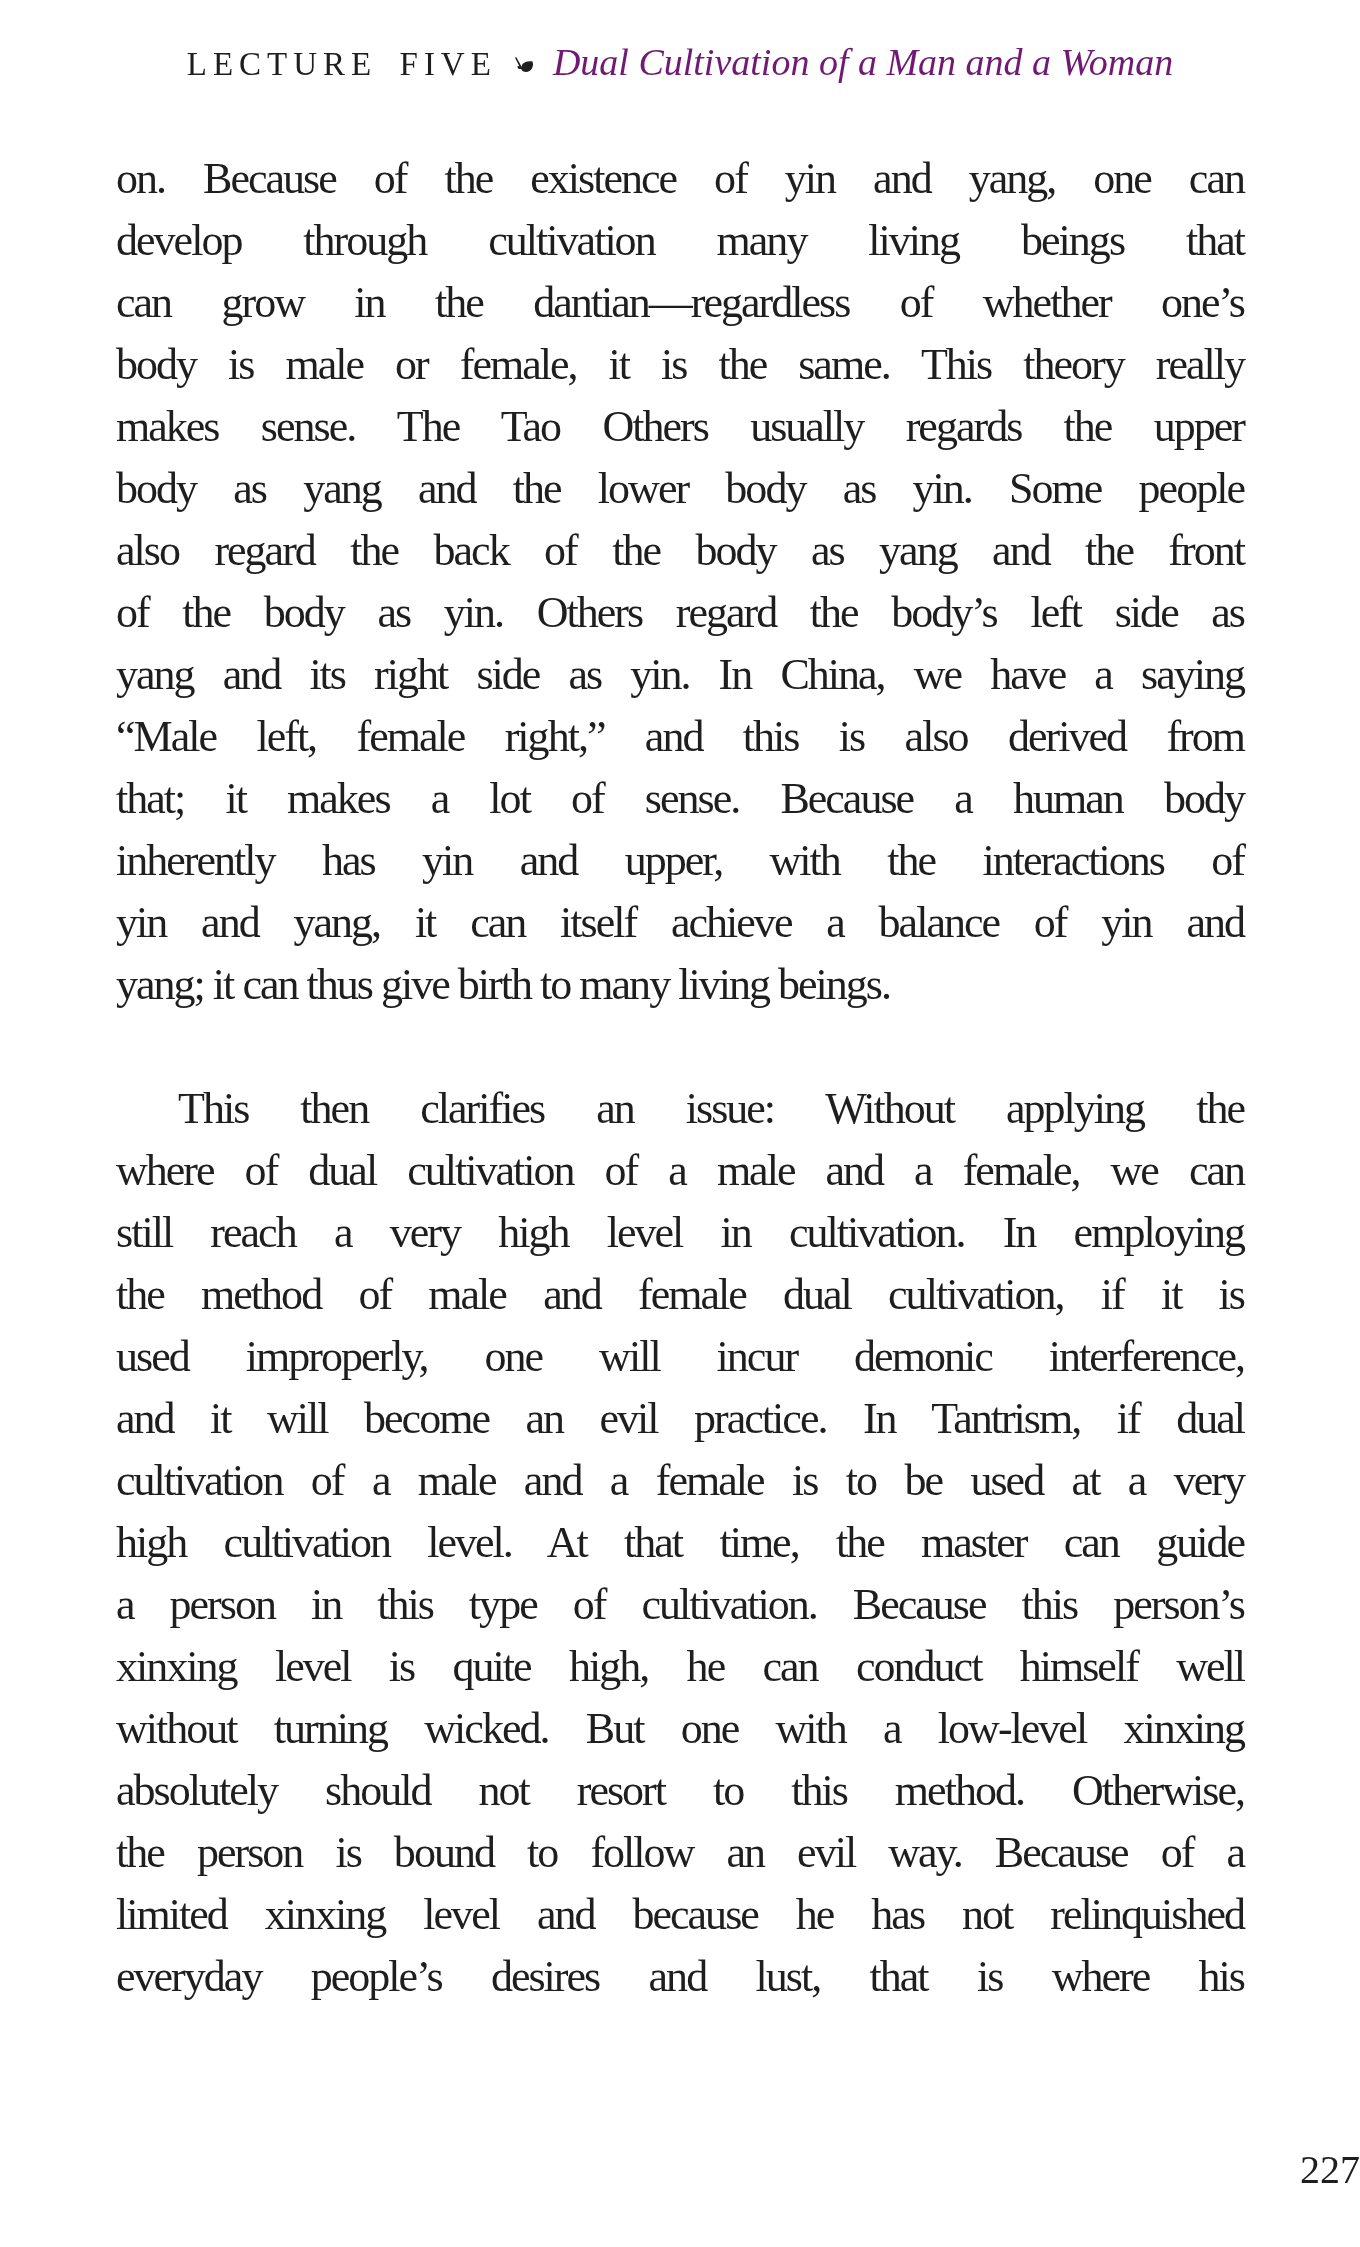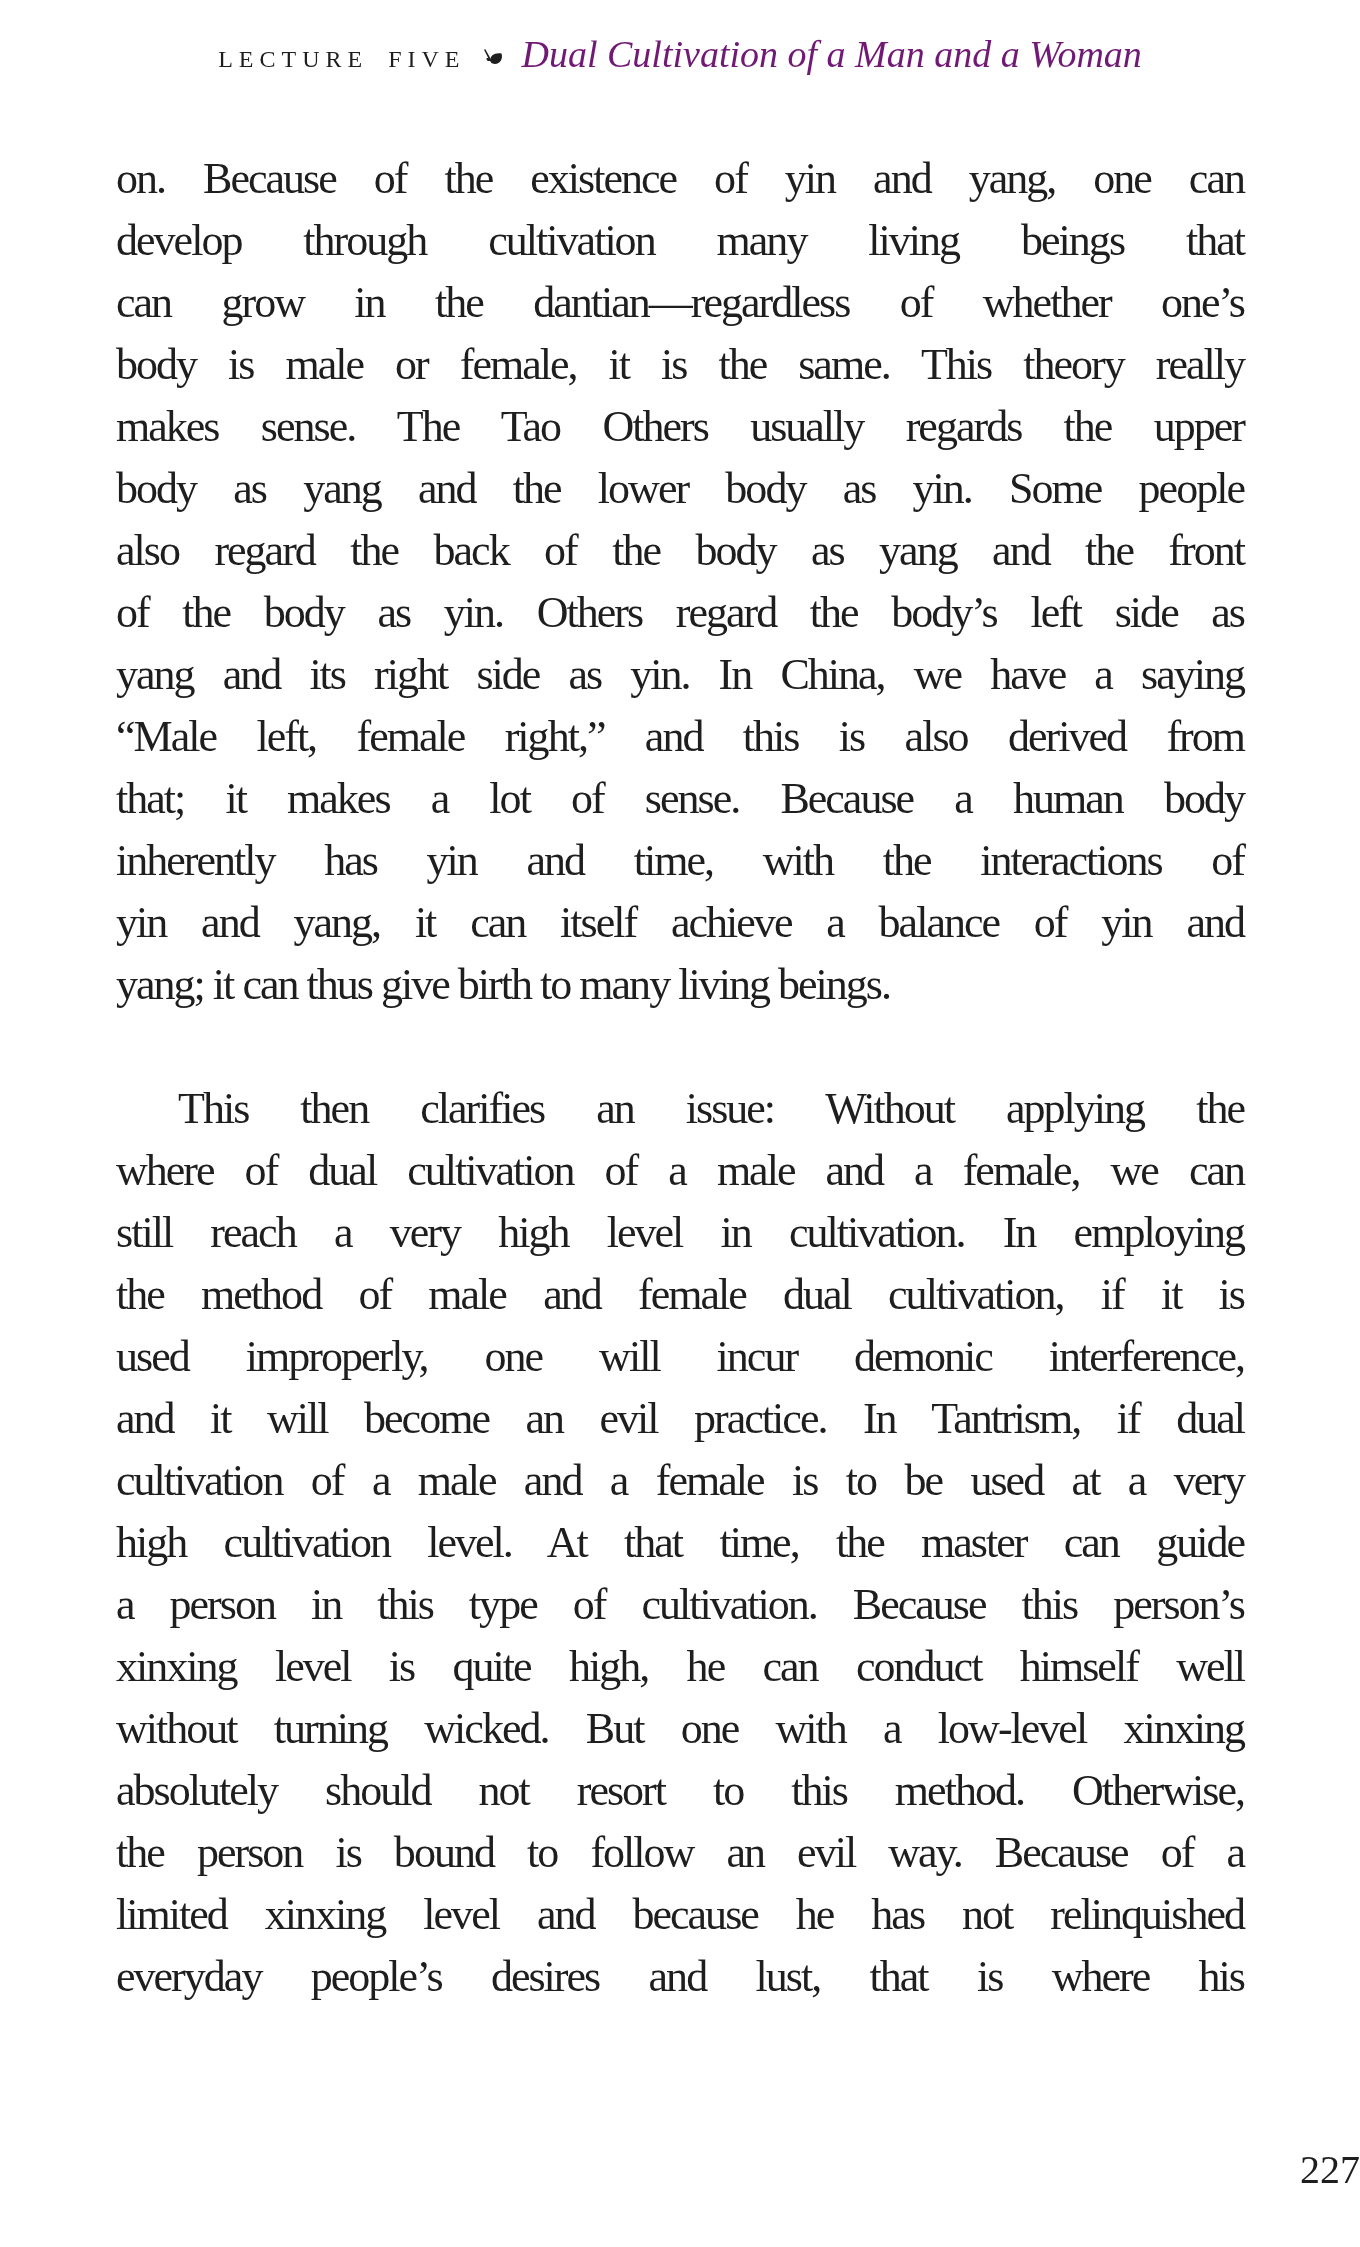--- a/index.html
+++ b/index.html
@@ -26,21 +26,21 @@
     top: 18px;
     left: 0;
     width: 100%;
     display: flex;
     justify-content: center;
     align-items: baseline;
     gap: 16px;
     white-space: nowrap;
   }
   .running-head .section {
-    font-size: 24px;
+    font-size: 33px;
     letter-spacing: 6px;
     word-spacing: 8px;
     font-variant: normal;
     color: #1e1e1e;
     margin-top: 28px;
   }
   .running-head .orn {
     display: inline-block;
     width: 24px;
     height: 24px;
@@ -111,21 +111,21 @@
       <div class="line">develop through cultivation many living beings that</div>
       <div class="line">can grow in the dantian—regardless of whether one’s</div>
       <div class="line">body is male or female, it is the same. This theory really</div>
       <div class="line">makes sense. The Tao Others usually regards the upper</div>
       <div class="line">body as yang and the lower body as yin. Some people</div>
       <div class="line">also regard the back of the body as yang and the front</div>
       <div class="line">of the body as yin. Others regard the body’s left side as</div>
       <div class="line">yang and its right side as yin. In China, we have a saying</div>
       <div class="line">“Male left, female right,” and this is also derived from</div>
       <div class="line">that; it makes a lot of sense. Because a human body</div>
-      <div class="line">inherently has yin and time, with the interactions of</div>
+      <div class="line">inherently has yin and upper, with the interactions of</div>
       <div class="line">yin and yang, it can itself achieve a balance of yin and</div>
       <div class="line no-just">yang; it can thus give birth to many living beings.</div>
     </div>
 
     <div class="para">
       <div class="line indent">This then clarifies an issue: Without applying the</div>
       <div class="line">where of dual cultivation of a male and a female, we can</div>
       <div class="line">still reach a very high level in cultivation. In employing</div>
       <div class="line">the method of male and female dual cultivation, if it is</div>
       <div class="line">used improperly, one will incur demonic interference,</div>

